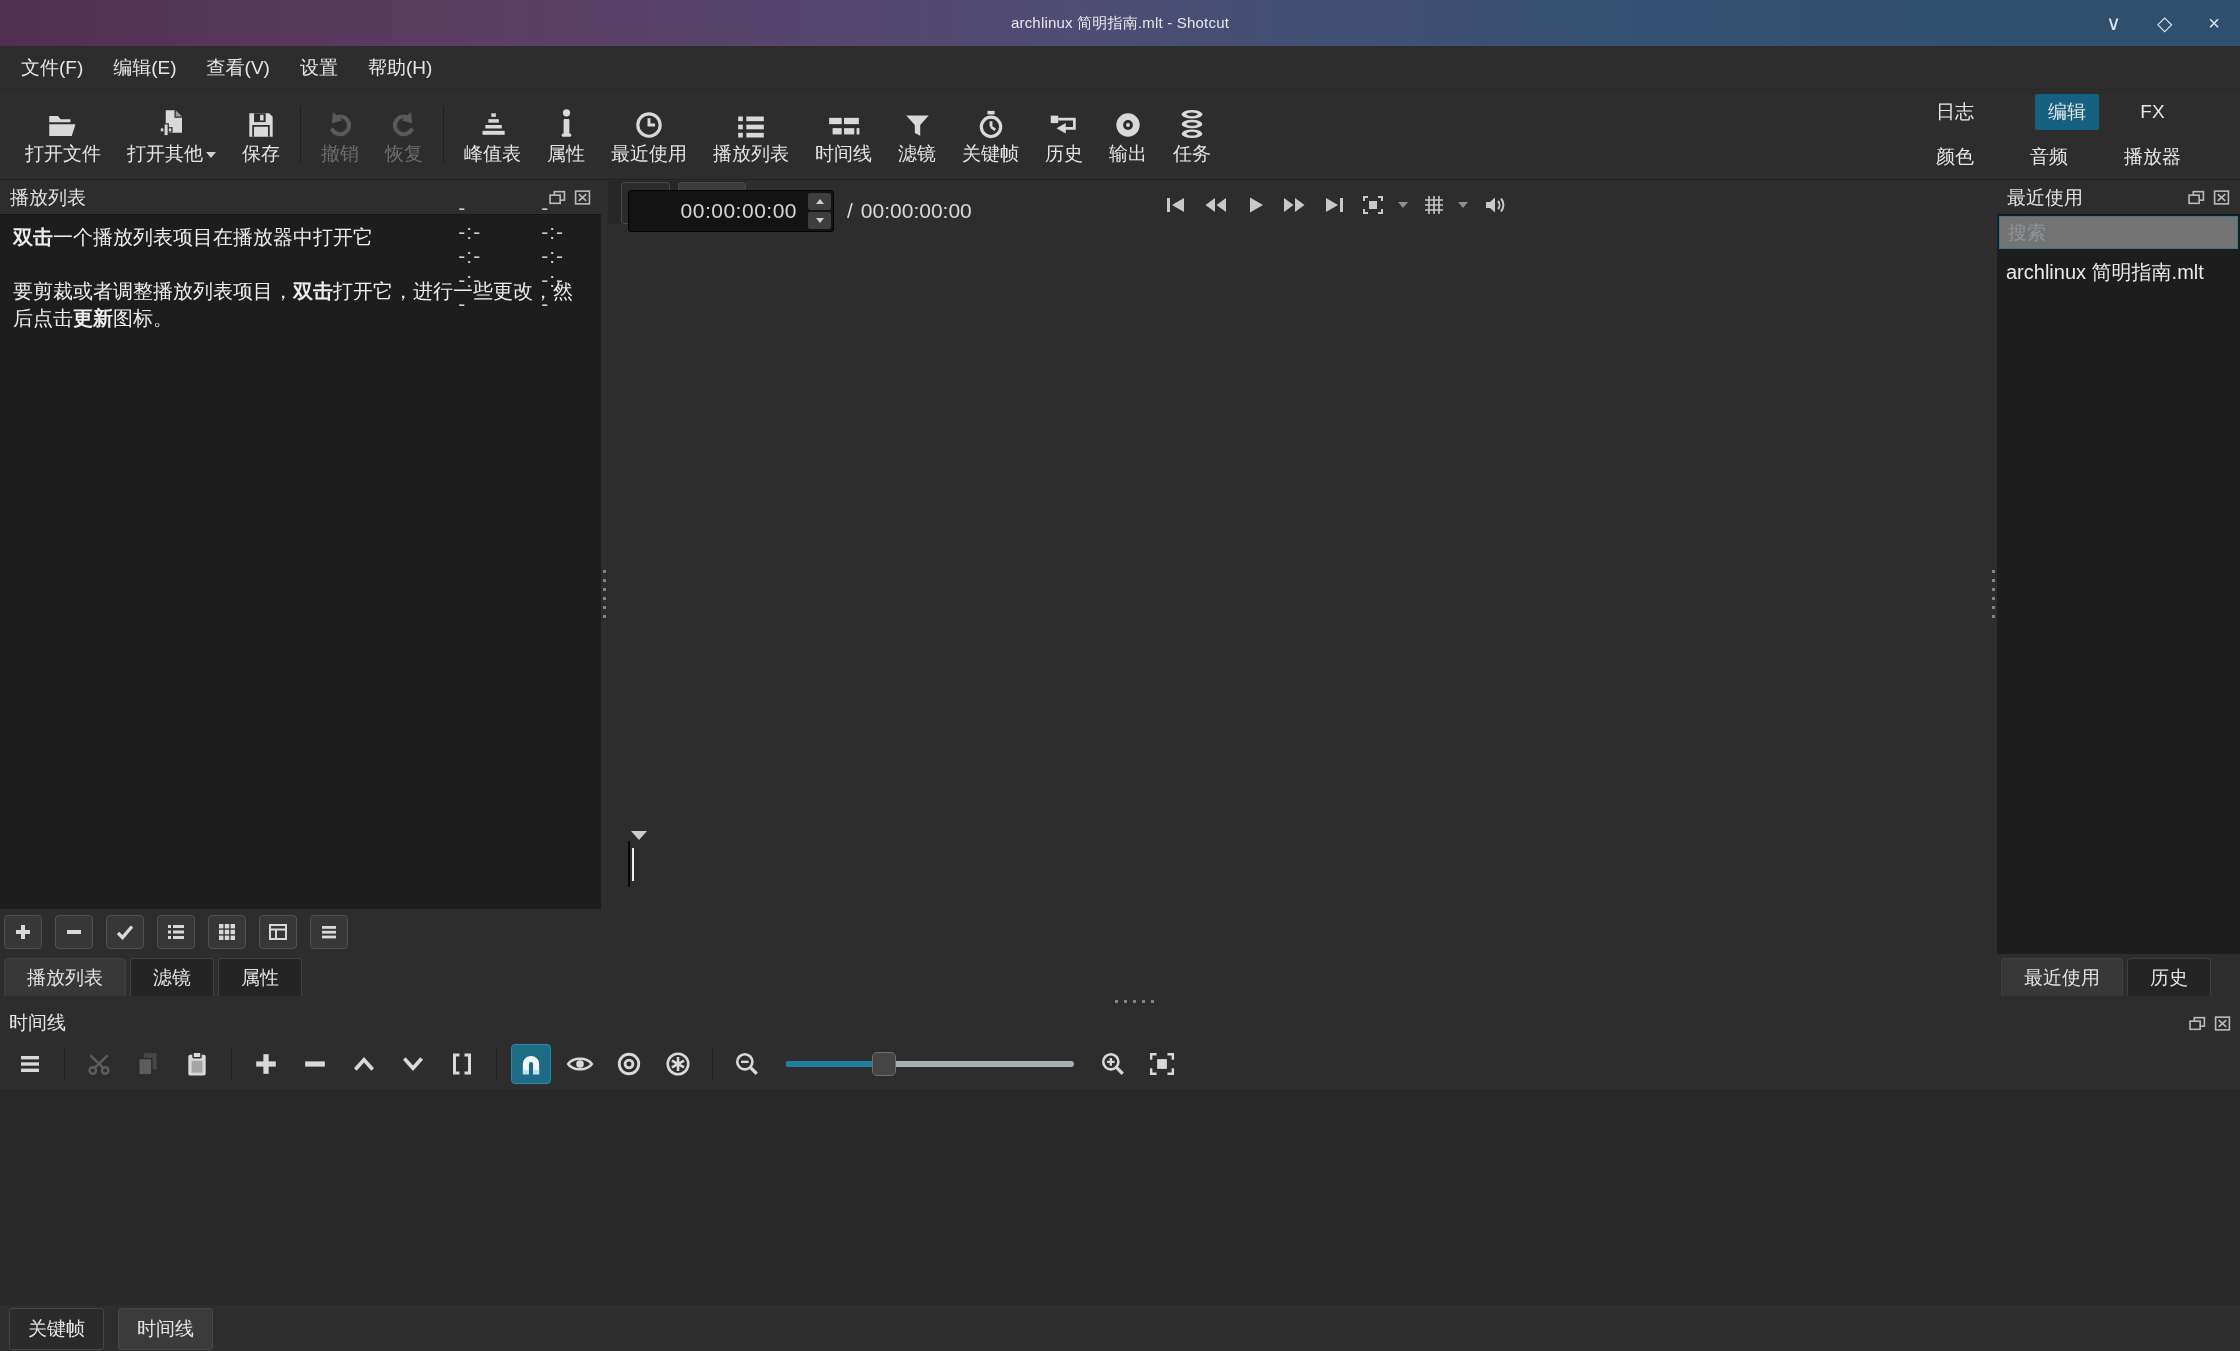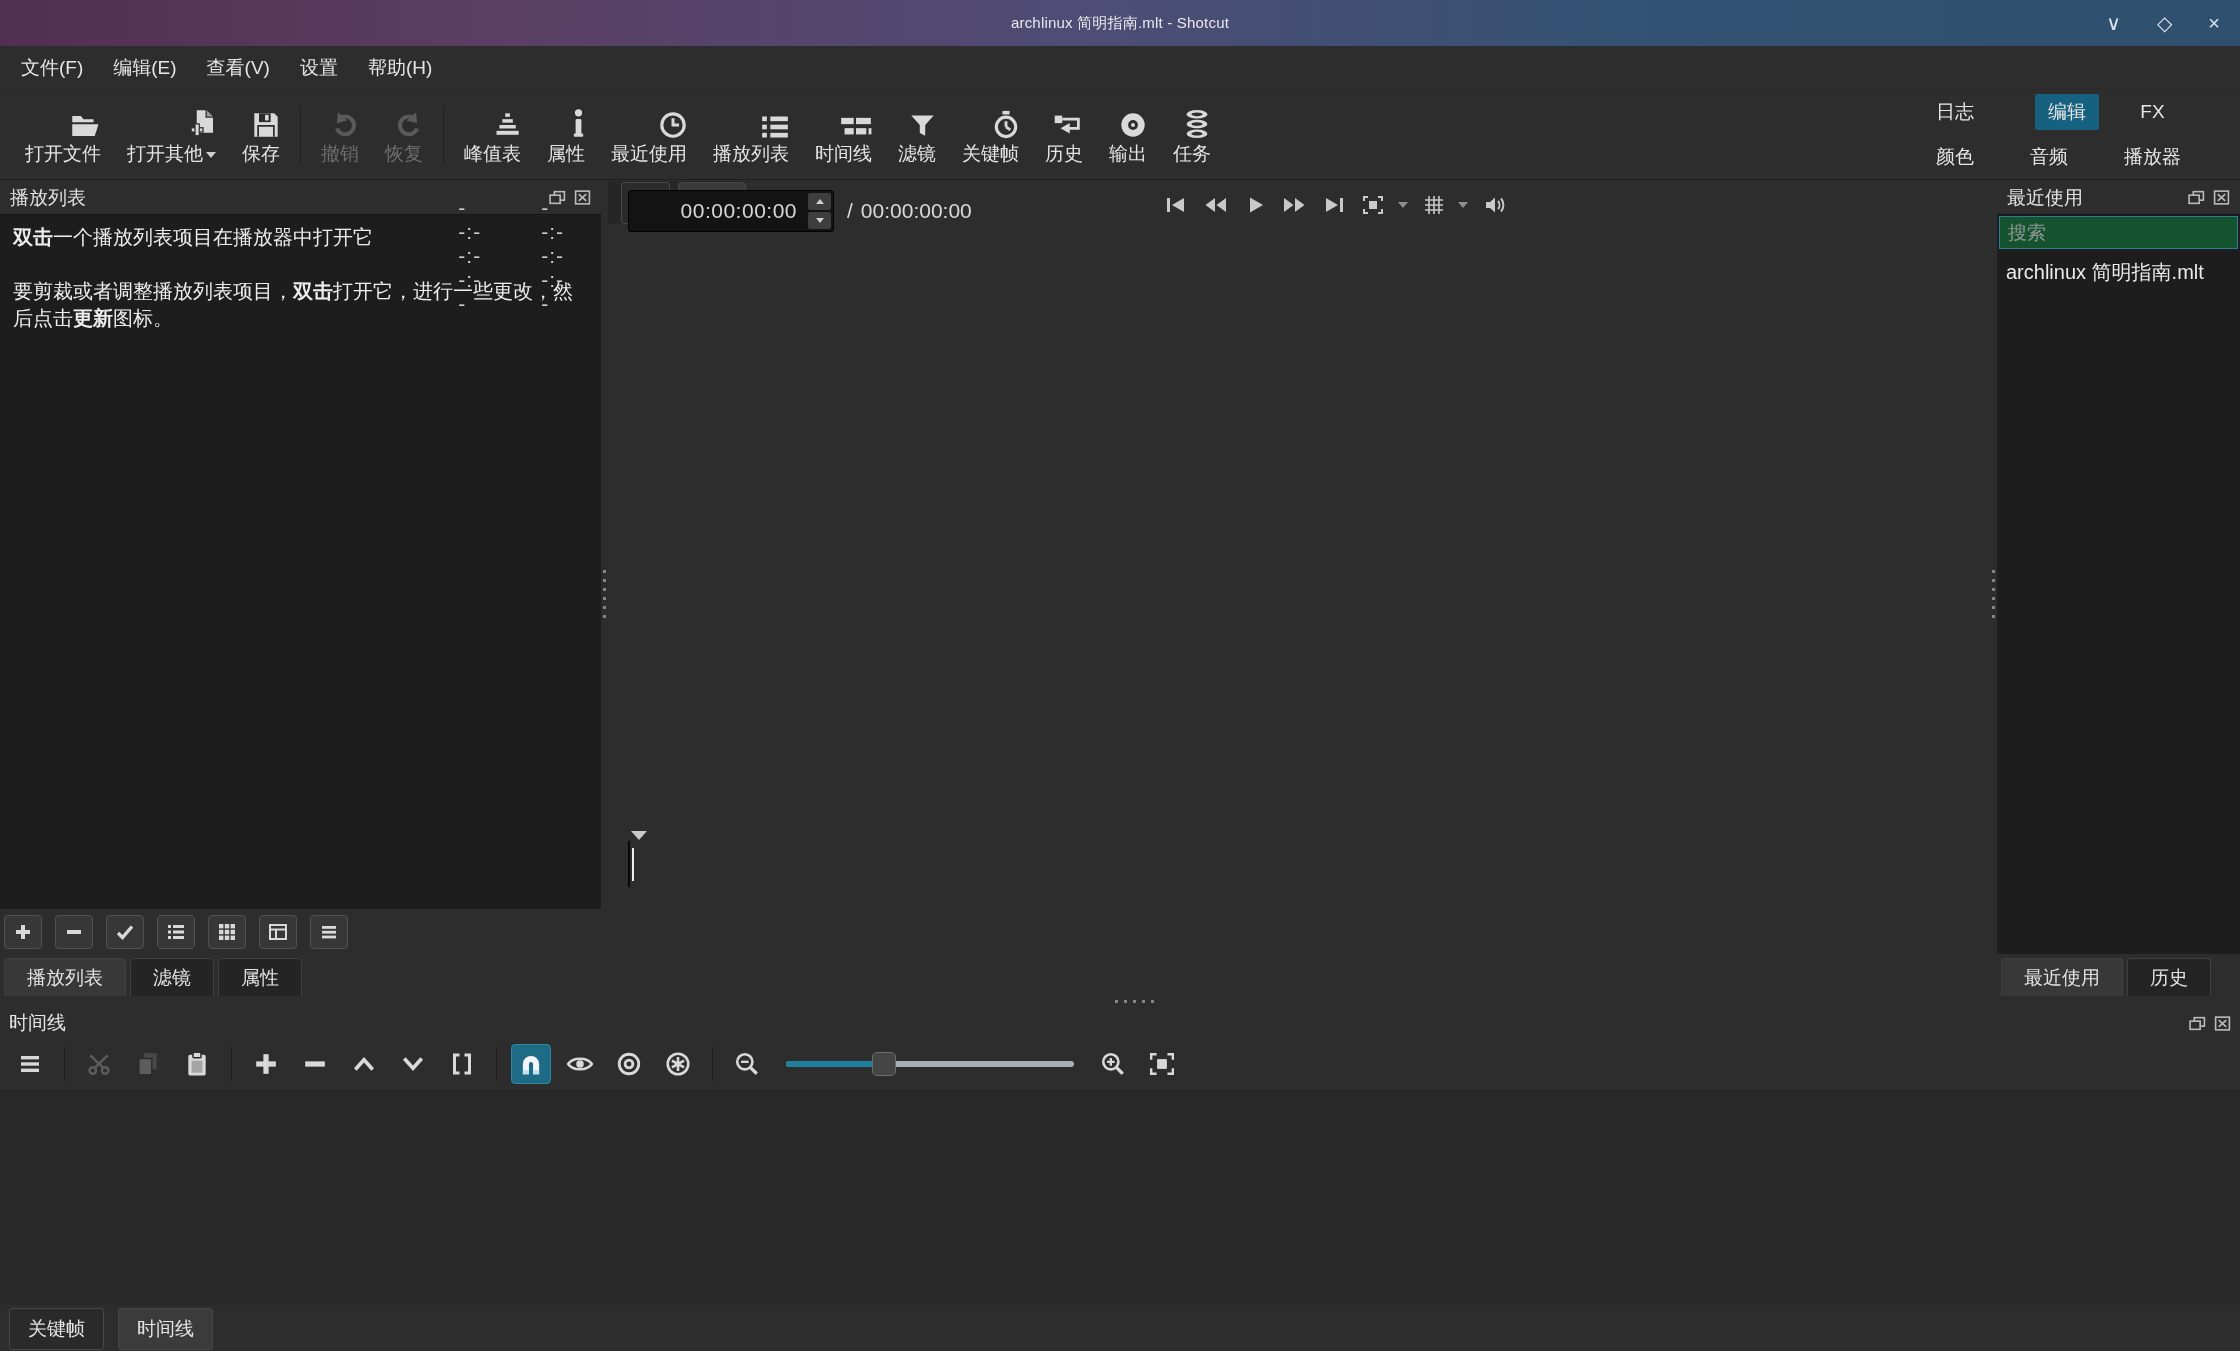--- a/index.html
+++ b/index.html
@@ -22,21 +22,21 @@
   .win-controls span{ font-size:20px; color:#dfe4ec; line-height:1; cursor:default; }
 
   
   .menubar{ height:44px; background:#2d2d2d; display:flex; align-items:center; padding-left:6px;
             font-size:19px; border-bottom:1px solid #272727; }
   .menu-item{ padding:11px 15px; color:#e6e6e6; }
 
   
   .toolbar{ height:90px; background:#2d2d2d; display:flex; align-items:center; padding:0 12px;
             border-bottom:1px solid #1f1f1f; }
-  .tool-btn{ display:flex; flex-direction:column; align-items:flex-end; justify-content:flex-end;
+  .tool-btn{ display:flex; flex-direction:column; align-items:center; justify-content:flex-end;
              gap:4px; padding:5px 13px; }
   .ticon{ height:34px; display:flex; align-items:flex-end; color:#d9d9d9; }
   .tlabel{ font-size:19px; line-height:21px; color:#e4e4e4; white-space:nowrap; display:flex; align-items:flex-end; gap:3px;}
   .tool-btn.disabled .ticon{ color:#5a5a5a; }
   .tool-btn.disabled .tlabel{ color:#6d6d6d; }
   .tool-sep{ width:1px; height:58px; background:#1e1e1e; margin:0 7px; }
   .dd-caret{ width:0; height:0; border:5px solid transparent; border-top:6px solid #cfcfcf; margin-bottom:1px;}
 
   .layout-switcher{ margin-left:auto; margin-right:34px; display:grid;
     grid-template-columns:repeat(3,auto); column-gap:12px; row-gap:9px; justify-items:center;
@@ -101,21 +101,21 @@
   .inout{ position:absolute; right:44px; top:15px; display:flex; gap:60px; font-size:21px;
           color:#cfcfcf; letter-spacing:1px; }
 
   .player-tabs{ height:43px; background:#262626; display:flex; align-items:center; gap:8px; padding-left:13px; }
   .pill-tab{ padding:7px 14px; font-size:19px; border:1px solid #474747; border-radius:3px; background:#2b2b2b; color:#e2e2e2;}
   .pill-tab.active{ background:#3a3a3a; }
 
   
   .right-panel{ position:absolute; left:1997px; top:0; width:243px; height:815px; display:flex; flex-direction:column;}
   .right-body{ flex:1; background:#1d1d1d; border-top:1px solid #171717; display:flex; flex-direction:column;}
-  .search-input{ margin:1px 2px 0; height:33px; background:#14532d; border:1px solid #2d7b97;
+  .search-input{ margin:1px 2px 0; height:33px; background:#737373; border:1px solid #2d7b97;
     color:#e8e8e8; font-size:19px; padding:0 8px; outline:none; font-family:inherit;}
   .search-input::placeholder{ color:#8f969a; }
   .recent-list{ flex:1; padding-top:5px; }
   .recent-item{ padding:5px 9px; font-size:20px; color:#ebebeb; white-space:nowrap; }
 
   
   .timeline-panel{ position:absolute; left:0; top:827px; width:100%; height:297px; display:flex; flex-direction:column; background:#282828;}
   .tl-header{ height:30px; display:flex; align-items:center; padding:0 9px; font-size:19px; background:#2d2d2d;}
   .tl-toolbar{ height:53px; display:flex; align-items:center; gap:9px; padding:0 10px; background:#2d2d2d;
                border-bottom:1px solid #222; }

